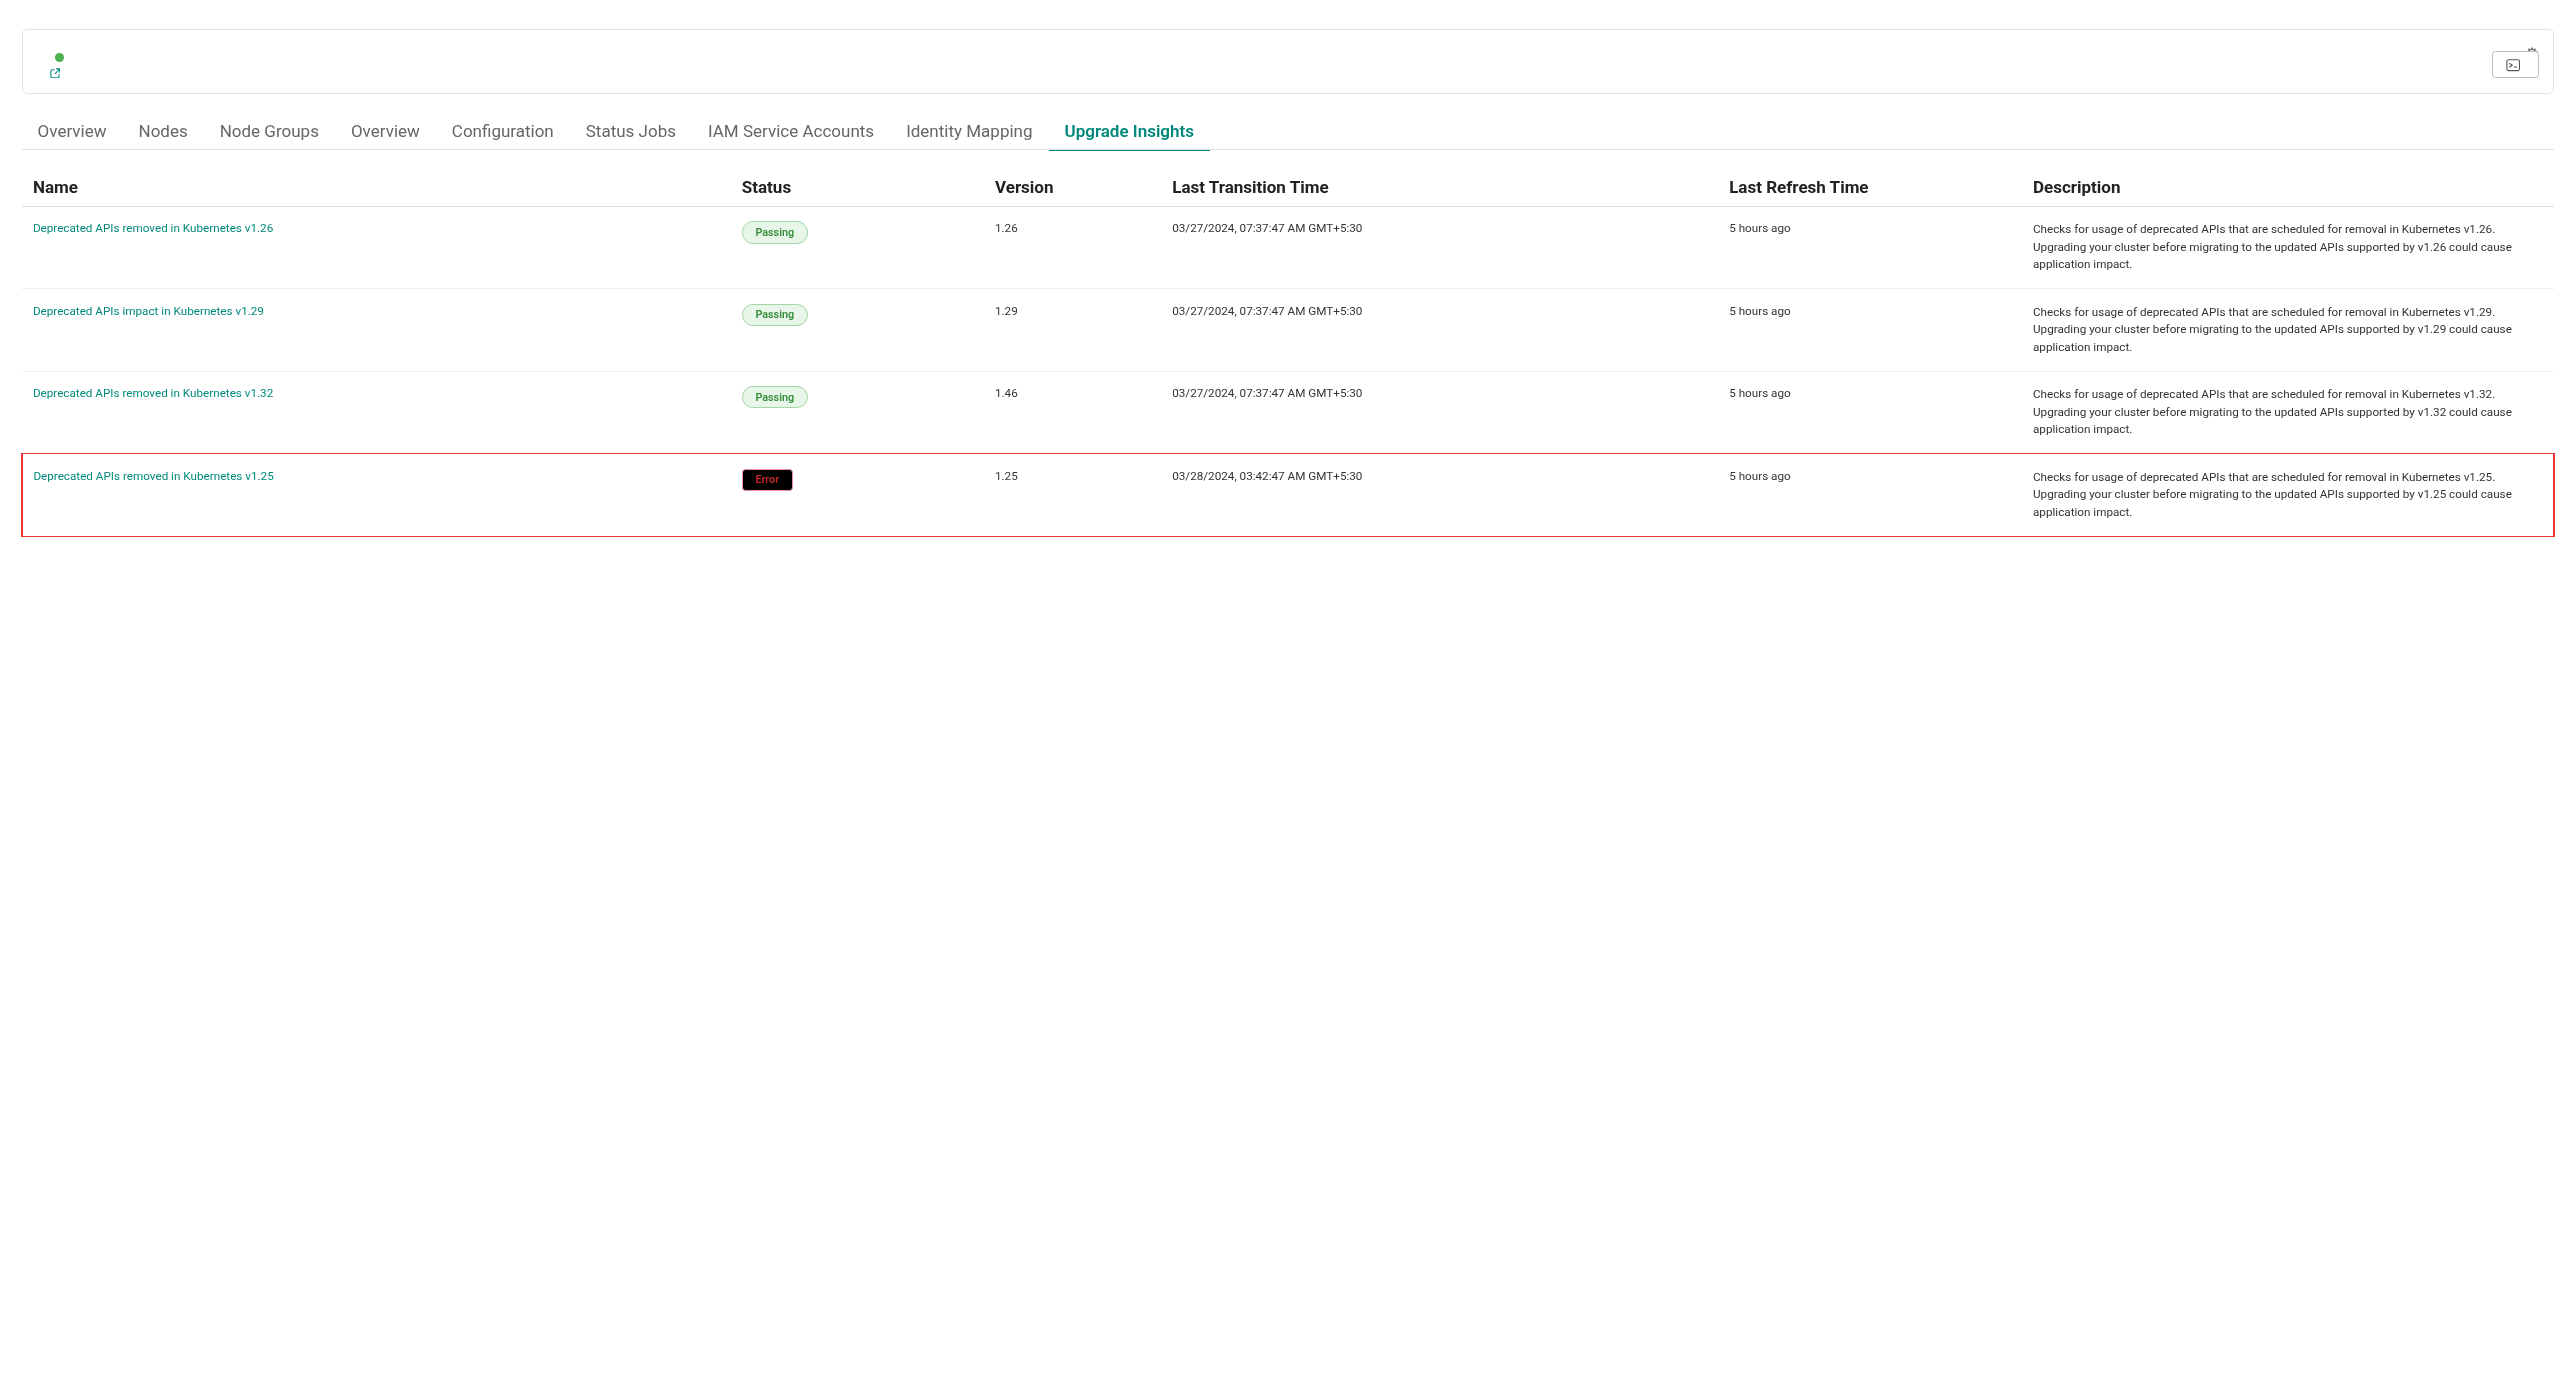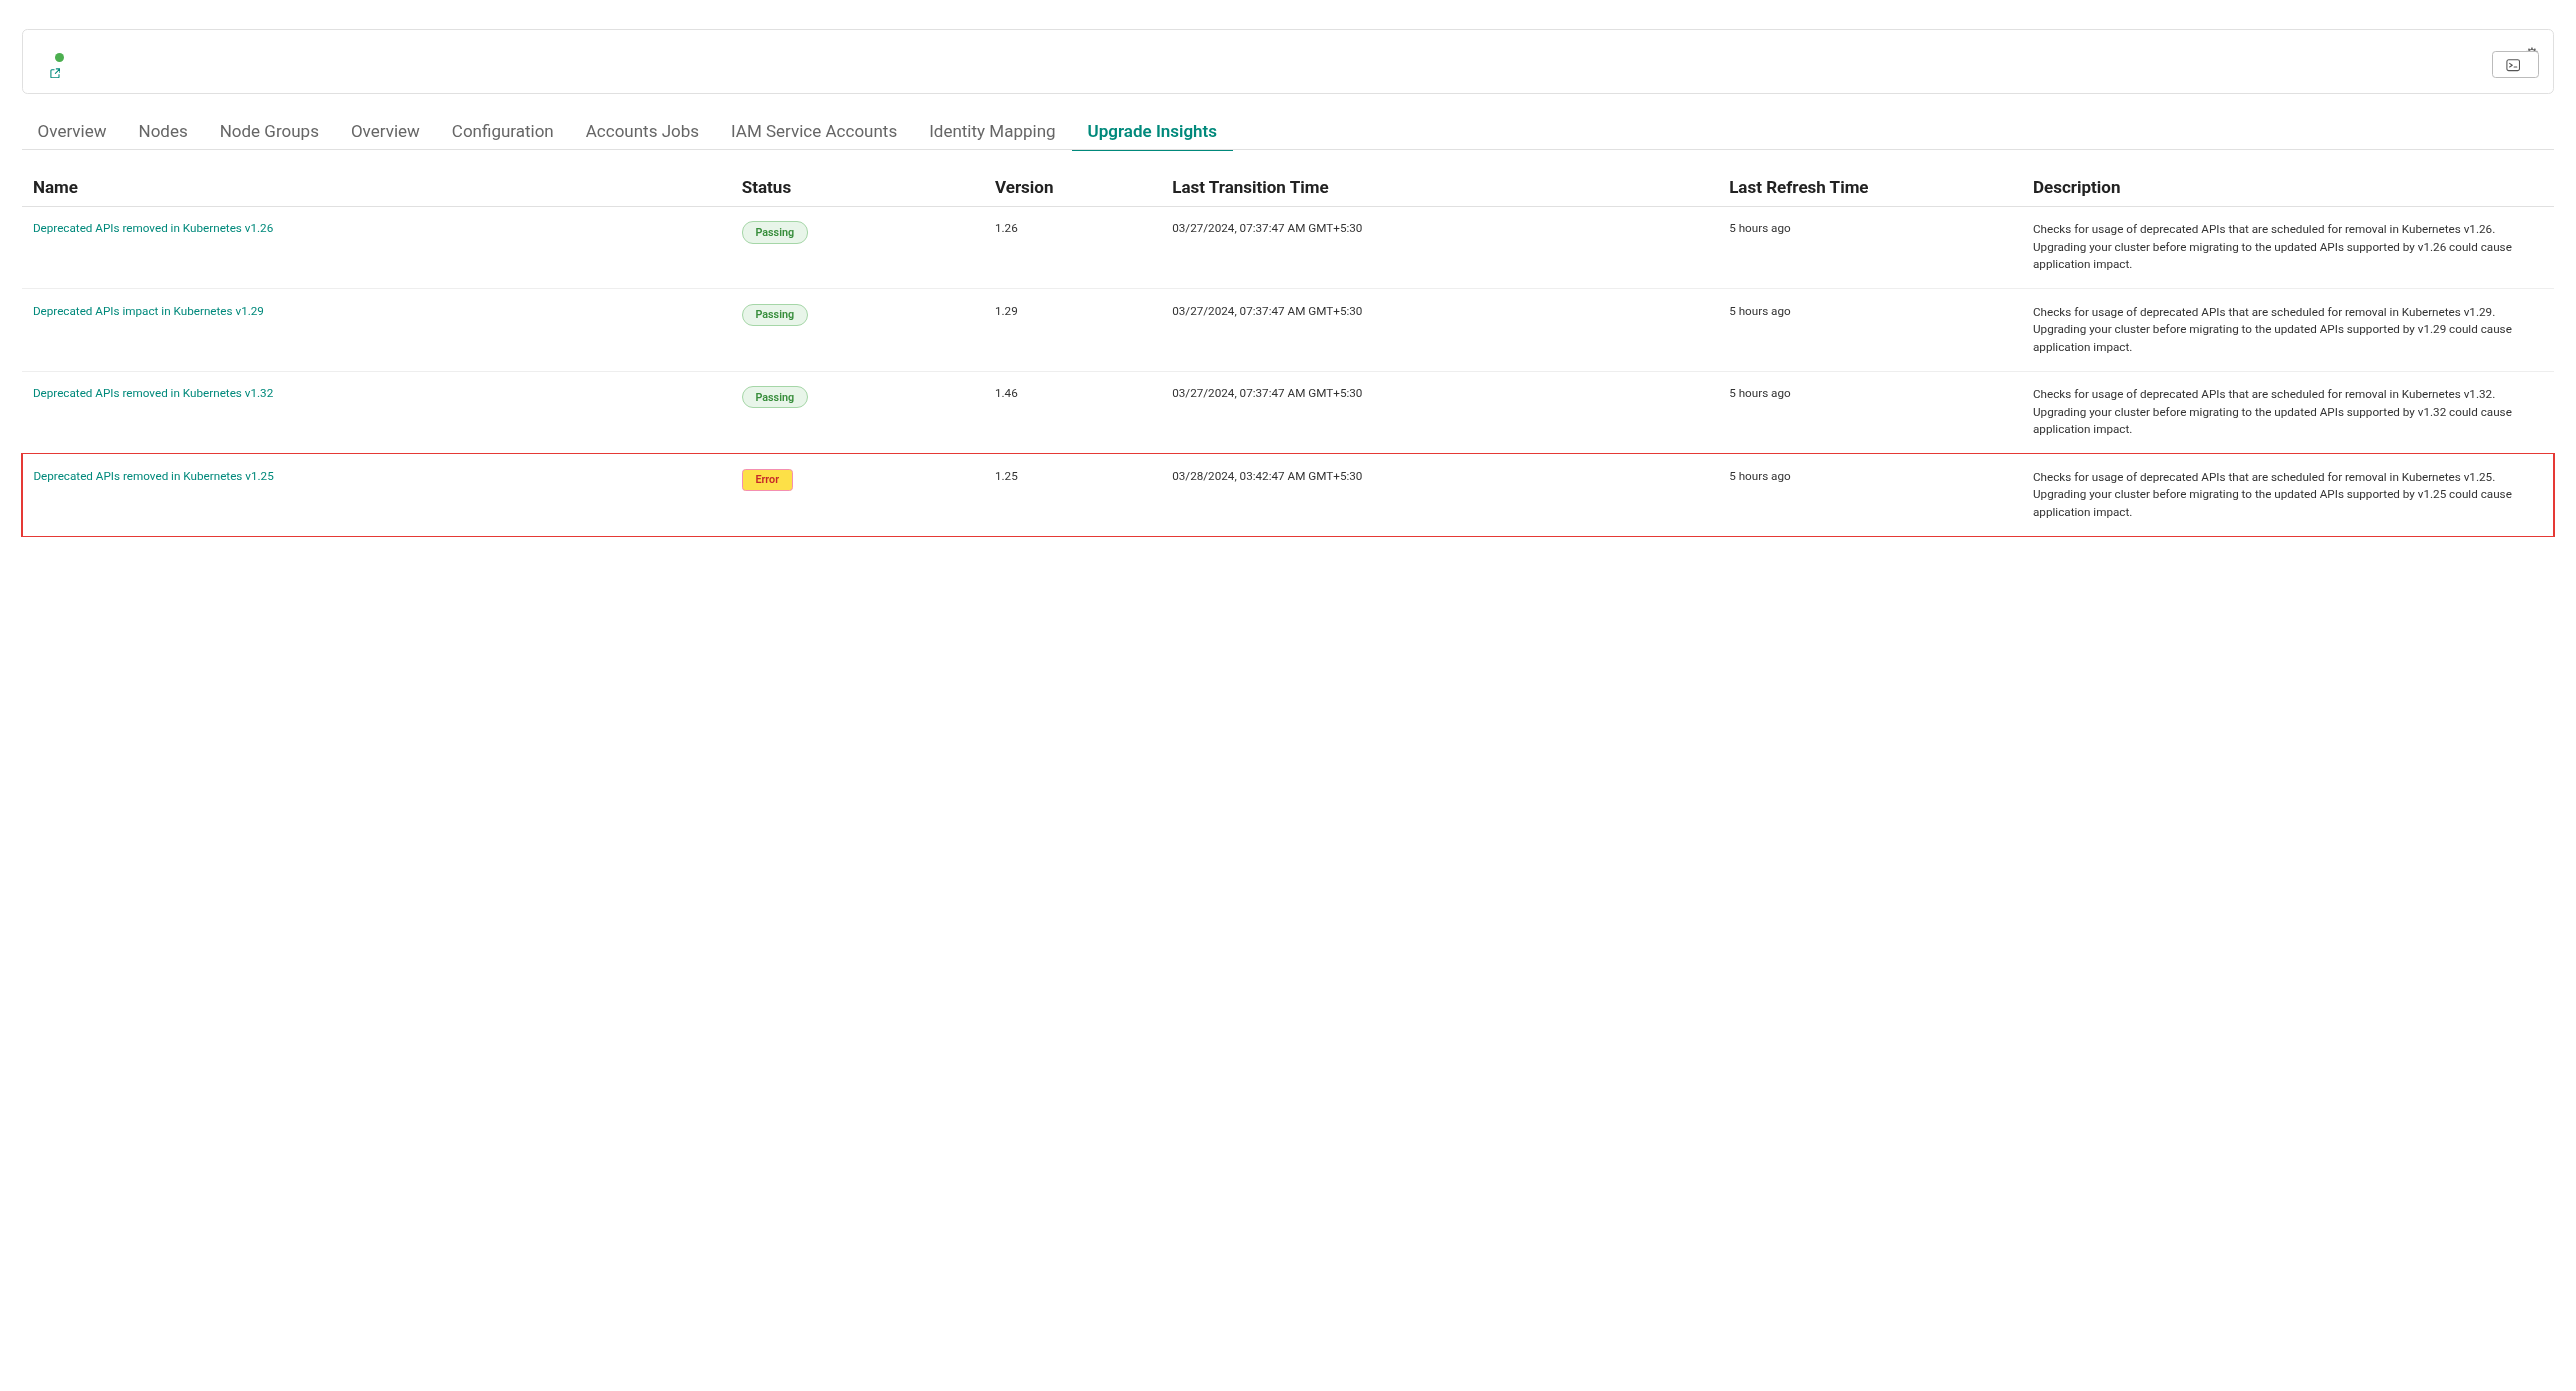--- a/index.html
+++ b/index.html
@@ -183,21 +183,21 @@
       color: #388e3c;
       border: 0.9px solid #a5d6a7;
       border-radius: 11px;
       padding: 3.6px 12.6px;
       font-size: 10.8px;
       font-weight: 600;
       display: inline-block;
       white-space: nowrap;
     }
     .badge-error {
-      background: #fde047;
+      background: #000000;
       color: #c62828;
       border: 0.9px solid #f48fb1;
       border-radius: 3.6px;
       padding: 3.6px 12.6px;
       font-size: 10.8px;
       font-weight: 600;
       display: inline-block;
       white-space: nowrap;
     }
     .error-row {
@@ -265,21 +265,21 @@
       <span></span>
     </button>
   </div>
 
   <div class="tabs-bar">
     <div class="tab-item">Overview</div>
     <div class="tab-item">Nodes</div>
     <div class="tab-item">Node Groups</div>
     <div class="tab-item">Overview</div>
     <div class="tab-item">Configuration</div>
-    <div class="tab-item">Accounts Jobs</div>
+    <div class="tab-item">Status Jobs</div>
     <div class="tab-item">IAM Service Accounts</div>
     <div class="tab-item">Identity Mapping</div>
     <div class="tab-item active">Upgrade Insights</div>
   </div>
 
   <table class="content-table">
     <thead>
       <tr>
         <th class="col-name">Name</th>
         <th class="col-status">Status</th>

